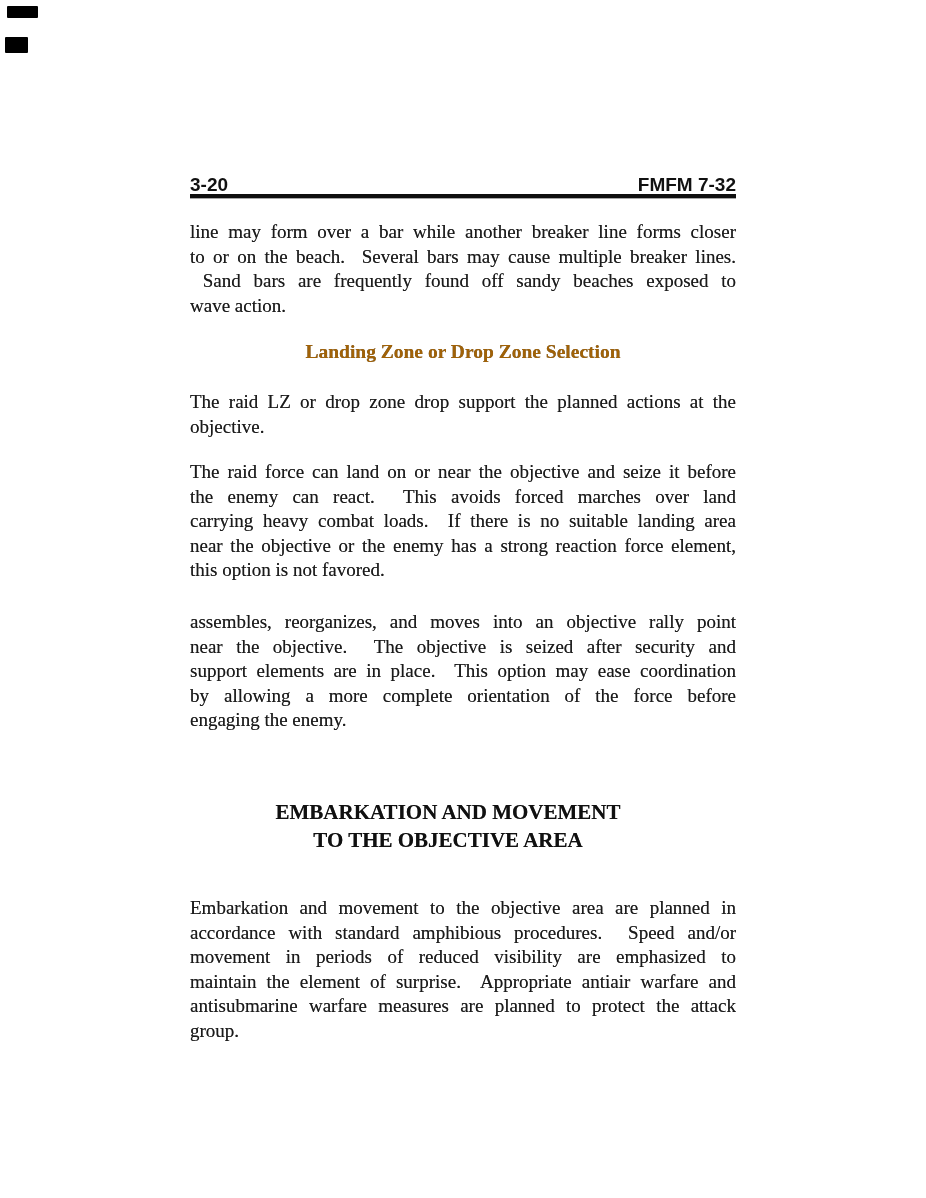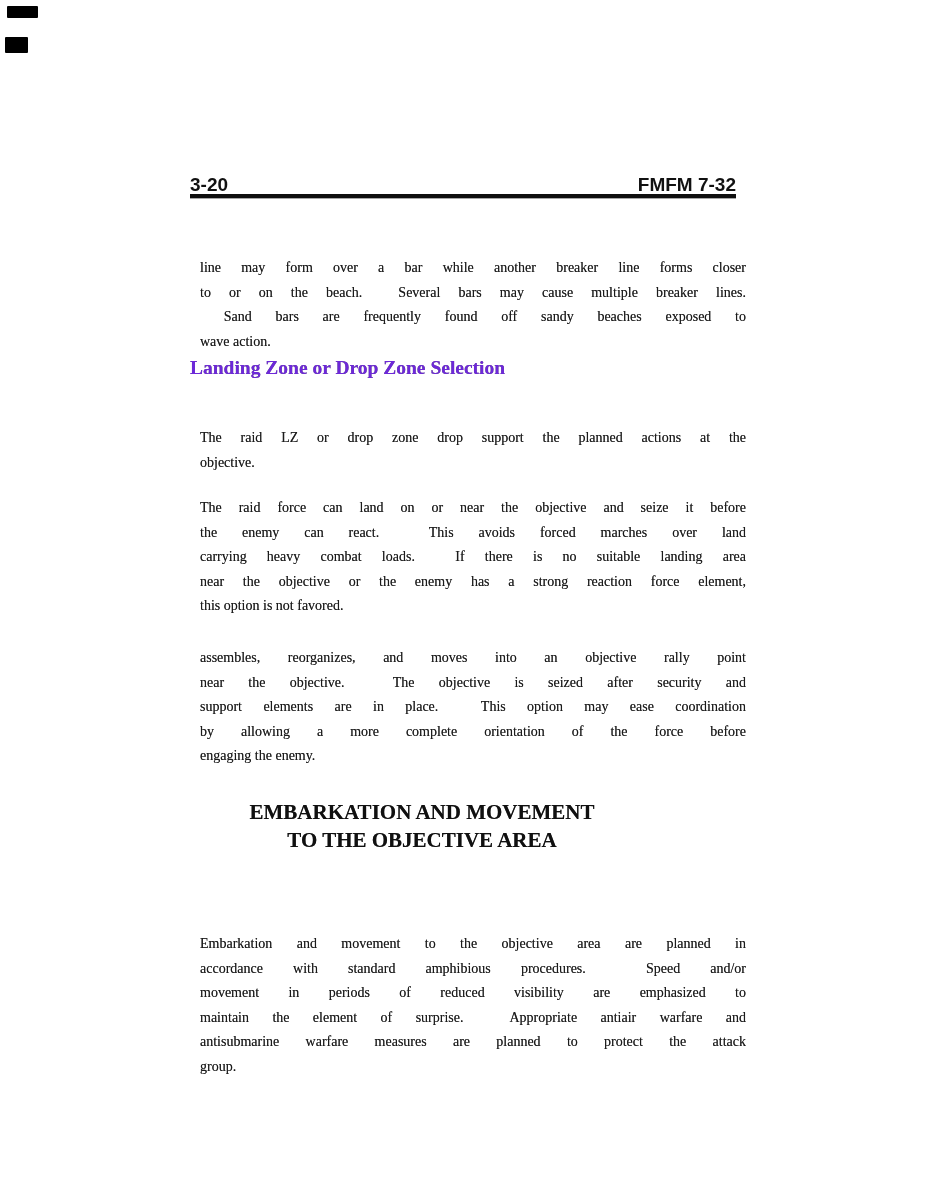--- a/index.html
+++ b/index.html
@@ -35,49 +35,49 @@
     position: absolute;
     left: 190px; top: 194px;
     width: 546px; height: 4px;
     background: #0f0f0f;
     box-shadow: 0 1px 0 rgba(60,60,60,0.45);
   }
 
   
   .para {
     position: absolute;
-    left: 200px;
+    left: 190px;
     width: 546px;
-    font-size: 14px;
+    font-size: 19px;
     line-height: 24.5px;
     text-shadow: 0 0 0.6px rgba(25,25,25,0.65);
-    margin-top: 36px;
   }
   .jline {
     white-space: nowrap;
     text-align: justify;
     text-align-last: justify;
     text-justify: inter-word;
   }
   .jline.last { text-align-last: left; }
 
   .section-heading {
     position: absolute;
-    left: 190px; top: 356px;
+    left: 190px; top: 340px;
     width: 546px;
     margin: 0;
     font-size: 19.5px;
     line-height: 24.5px;
     font-weight: bold;
-    color: #6d28d9;
+    color: #a16207;
     text-shadow: 0 0 0.6px rgba(25,25,25,0.65);
+    text-align: center;
   }
   .center-heading {
     position: absolute;
-    left: 172px; top: 798px;
+    left: 198px; top: 798px;
     width: 500px;            
     margin: 0;
     text-align: center;
     font-size: 21px;
     line-height: 28px;
     font-weight: bold;
     color: #101010;
     text-shadow: 0 0 0.6px rgba(25,25,25,0.65);
   }
 </style>

